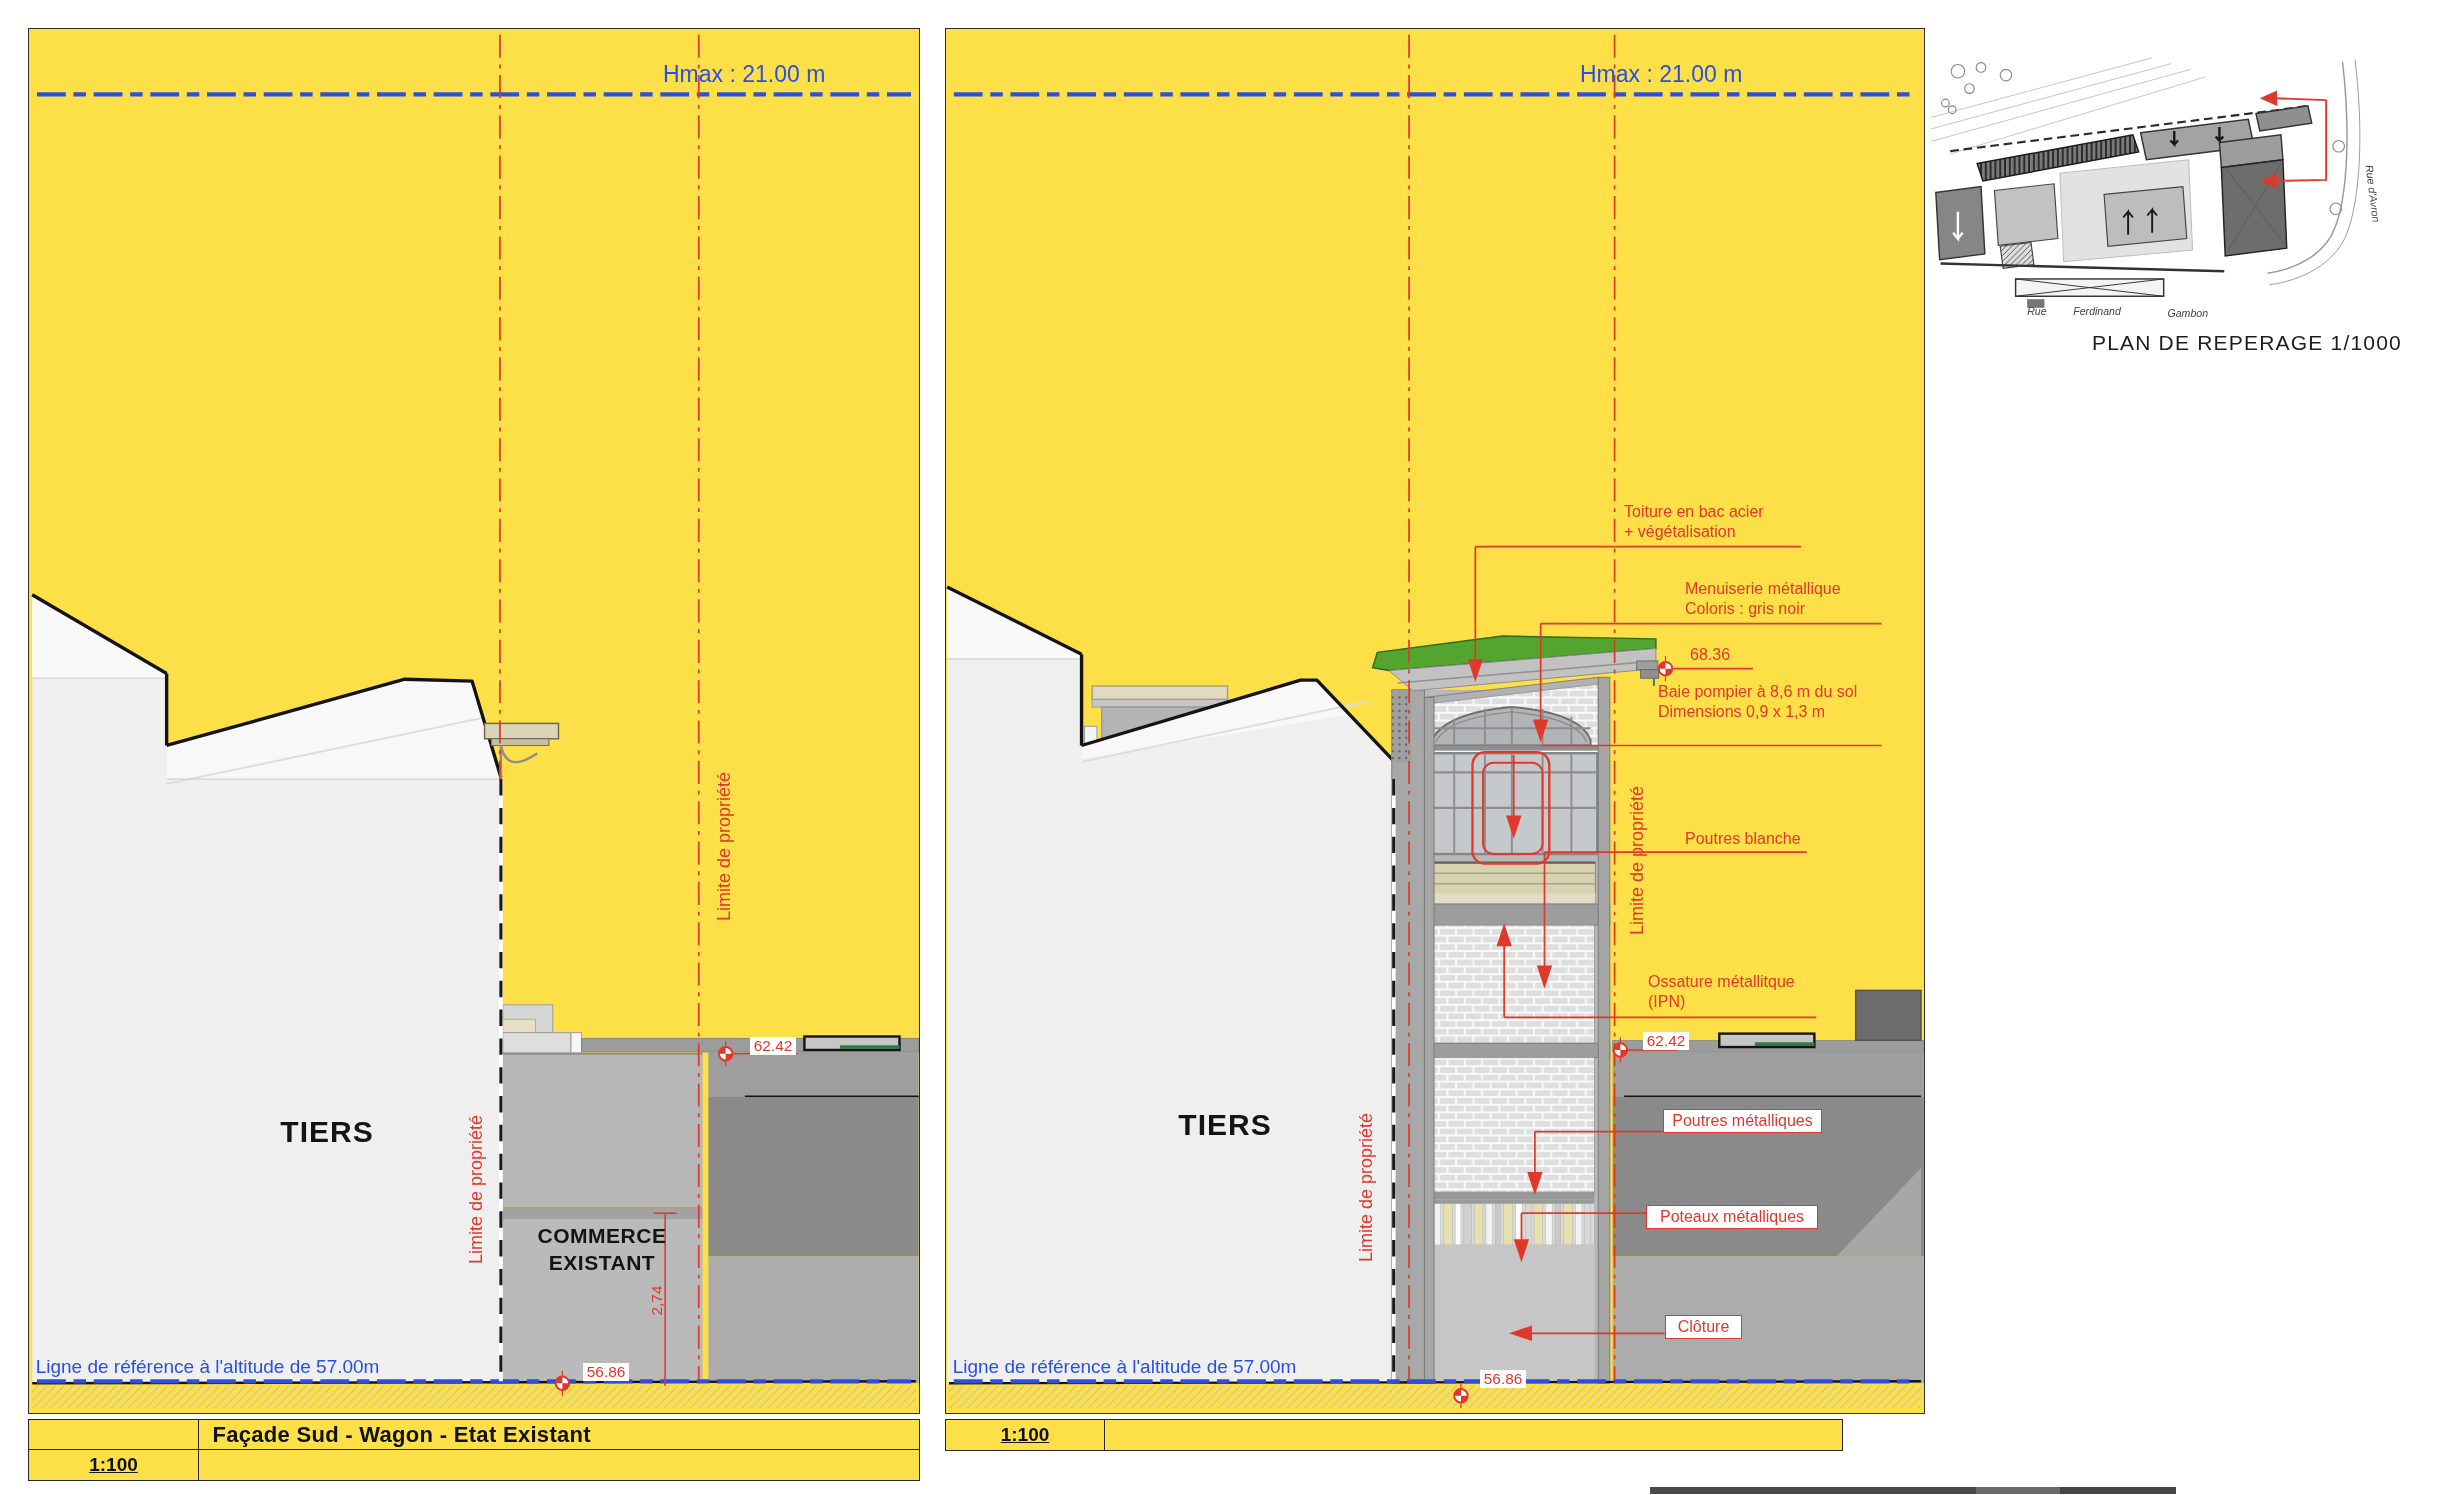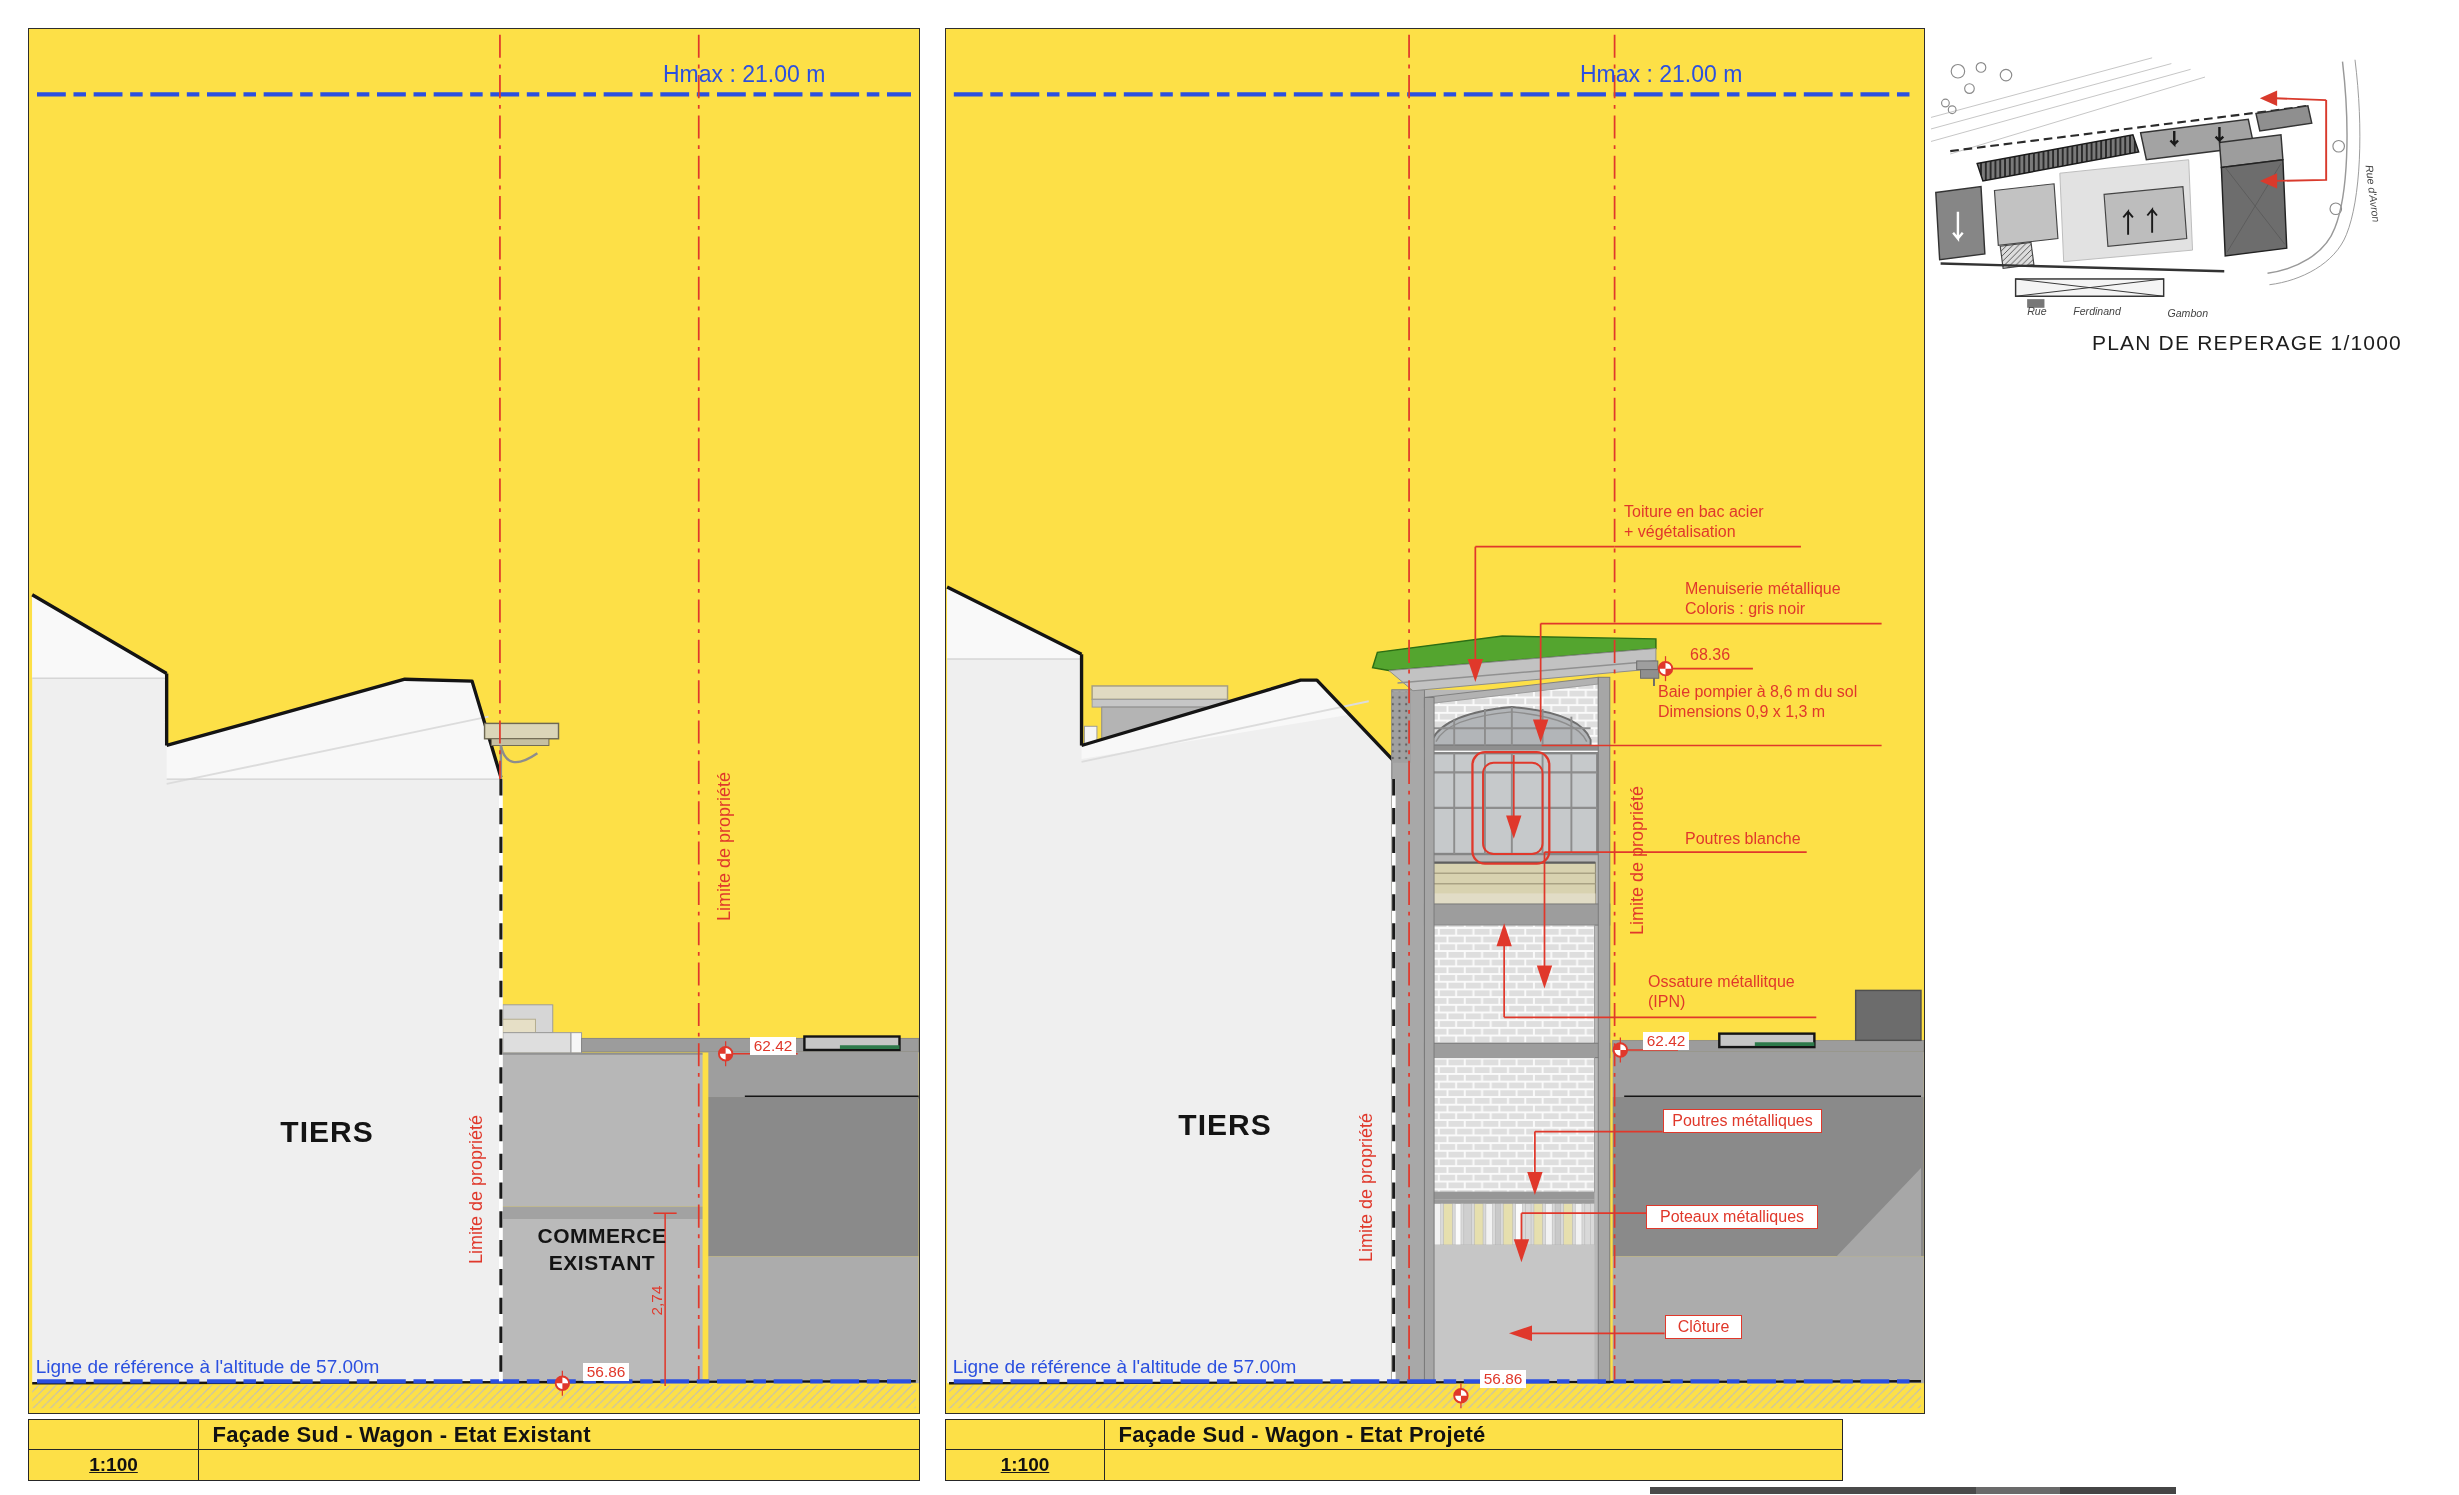--- a/index.html
+++ b/index.html
@@ -379,26 +379,20 @@
     </div>
     <div class="r r2">
       <div class="c1" style="width:169px;">
           <span class="scl">1:100</span>
         </div>
       <div class="c2"></div>
     </div>
   </div>
 
   <div class="tb" style="left:945px;width:896px;">
-    <div class="r r1">
-      <div class="c1" style="width:158px;"></div>
-      <div class="c2">
-          <span class="ttl">Façade Sud - Wagon - Etat Projeté</span>
-        </div>
-    </div>
     <div class="r r2">
       <div class="c1" style="width:158px;">
           <span class="scl">1:100</span>
         </div>
       <div class="c2"></div>
     </div>
   </div>
 
   <div class="abs" style="left:1931px;top:50px;width:524px;height:317px;">
     <svg width="524" height="281" viewBox="0 0 545 292">

